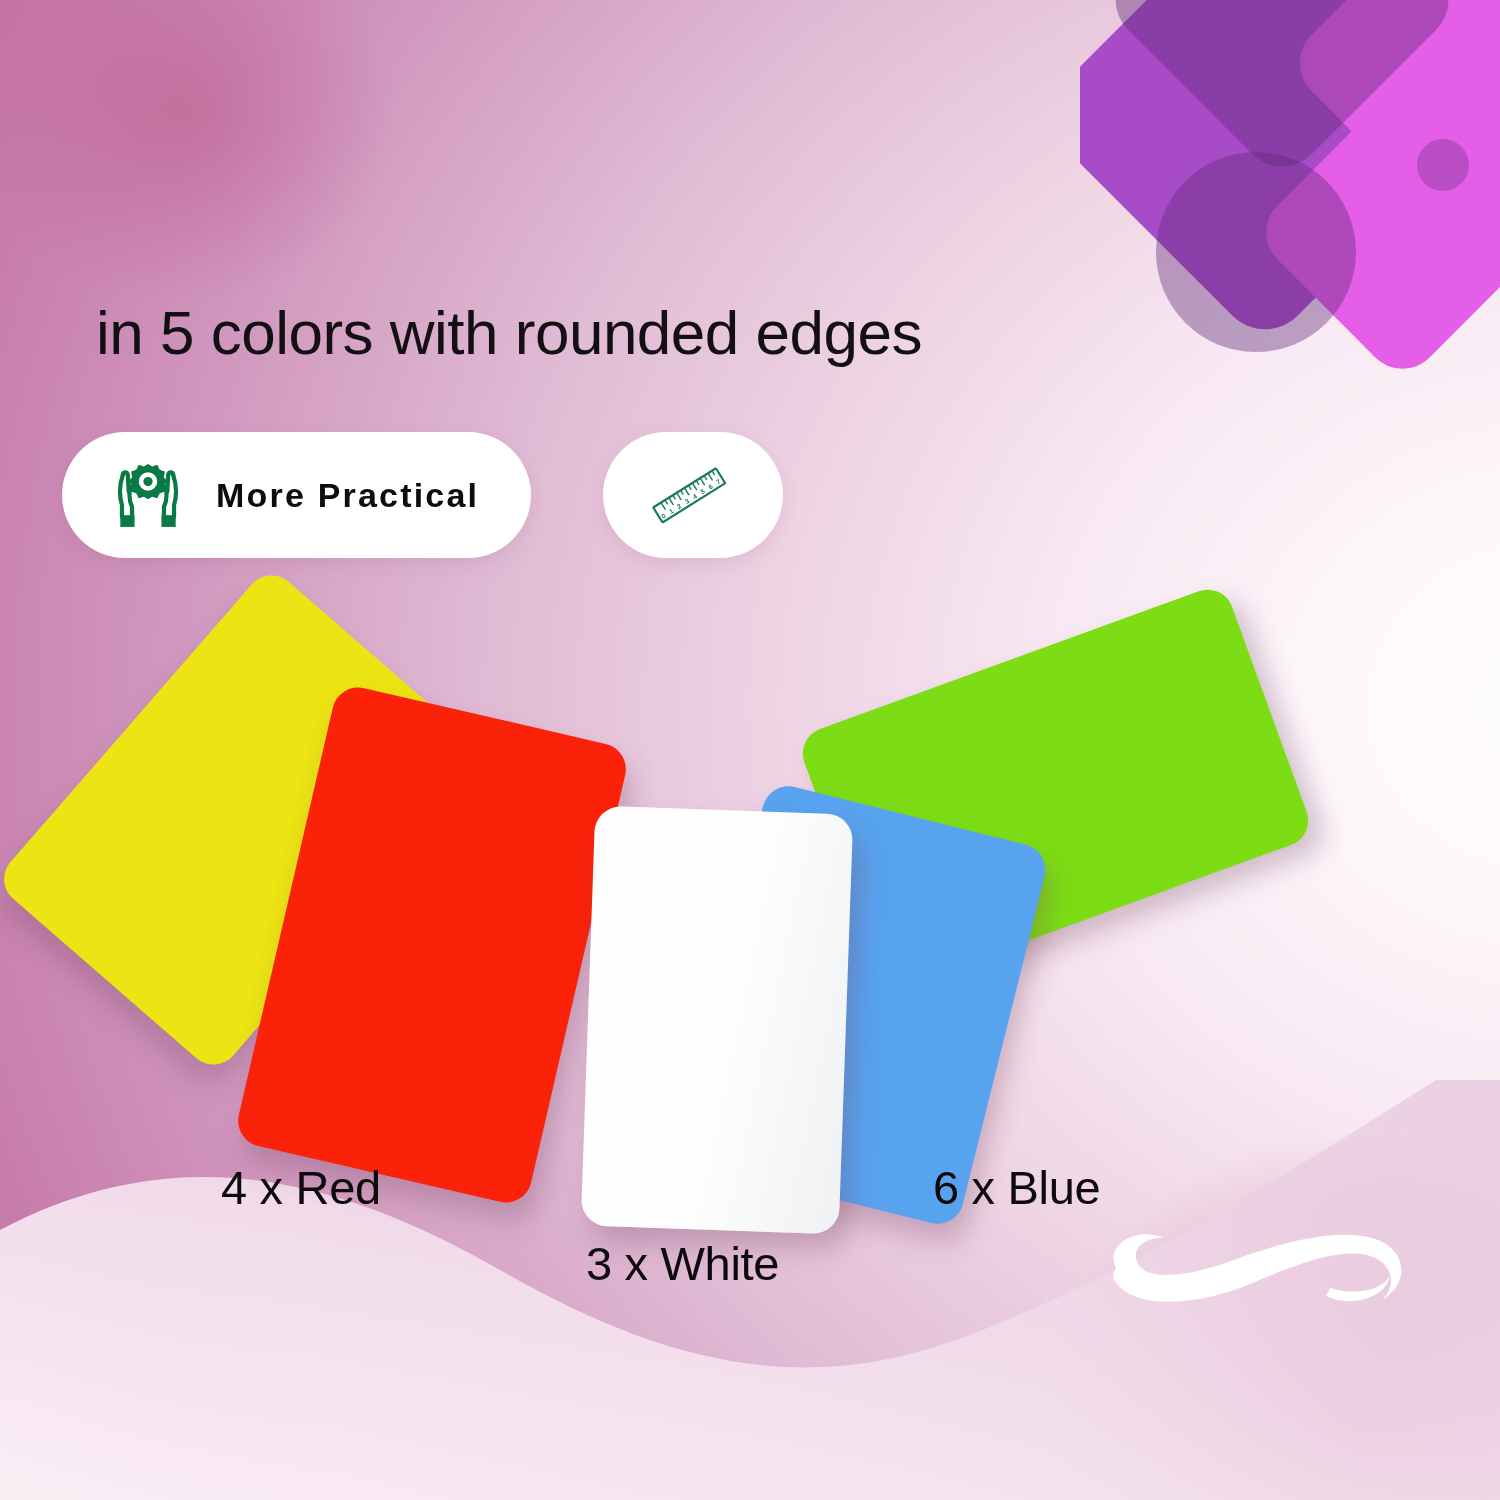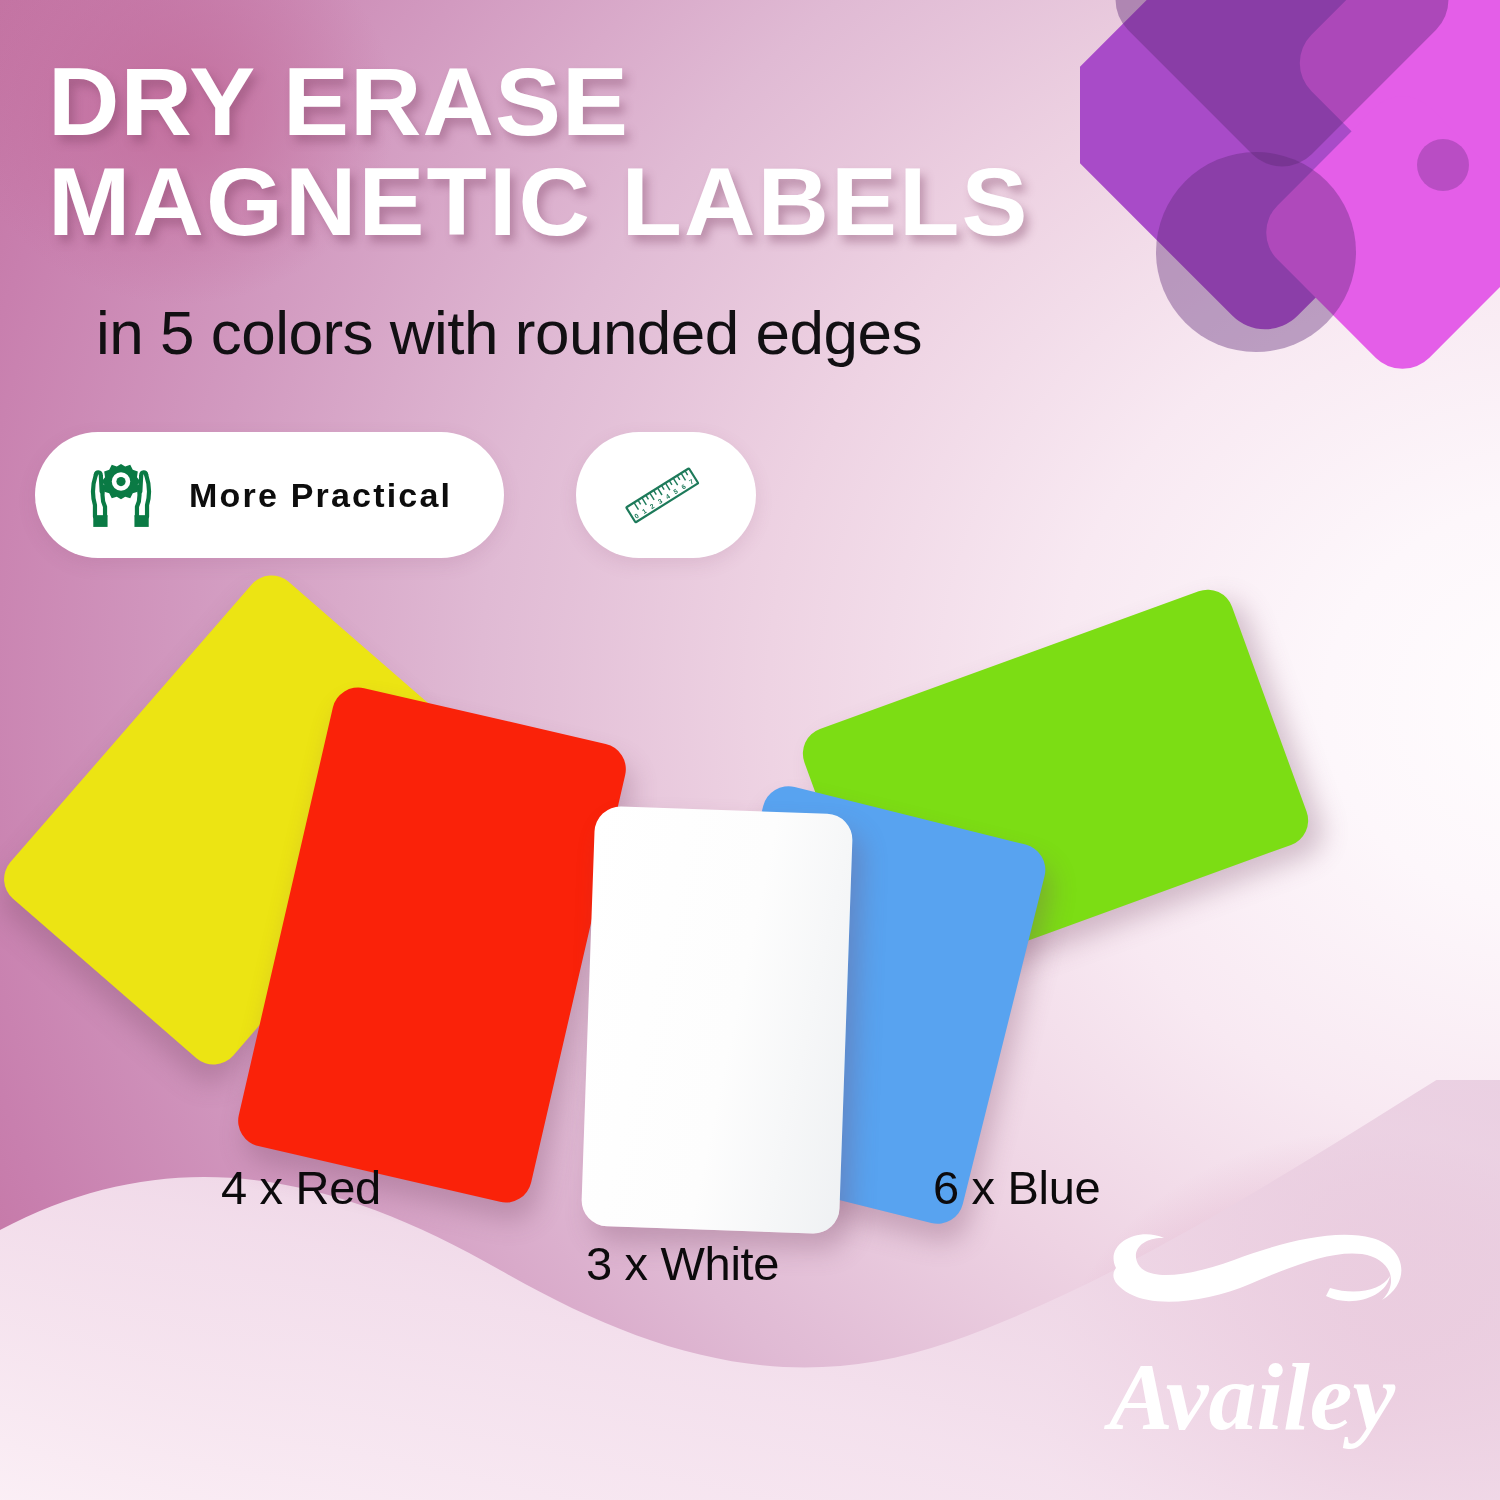--- a/index.html
+++ b/index.html
@@ -89,21 +89,21 @@
     font-weight: 400;
     letter-spacing: -0.5px;
     color: #121013;
     white-space: nowrap;
     margin-left: 48px;
   }
 
   
   .pills {
     position: absolute;
-    left: 35px;
+    left: 62px;
     top: 432px;
     display: flex;
     gap: 72px;
     align-items: center;
   }
   .pill {
     height: 126px;
     background: #ffffff;
     border-radius: 63px;
     display: flex;
@@ -190,24 +190,20 @@
 
     <div class="deco-sq" style="left:215px; top:125px; width:215px; height:215px; background:#e45ee8; transform:rotate(45deg); border-radius:38px;"></div>
 
     <div class="deco-sq" style="left:72px; top:-130px; width:260px; height:260px; background:rgba(96,42,120,.42); transform:rotate(45deg); border-radius:42px;"></div>
 
     <div style="position:absolute; left:76px; top:152px; width:200px; height:200px; border-radius:50%; background:rgba(96,42,120,.40);"></div>
 
     <div style="position:absolute; left:337px; top:139px; width:52px; height:52px; border-radius:50%; background:rgba(96,42,120,.32);"></div>
   </div>
 
-  <div class="headline">
-    <div class="headline-line l1">DRY  ERASE</div>
-    <div class="headline-line l2">MAGNETIC  LABELS</div>
-  </div>
 
   <div class="subhead">in 5 colors with rounded edges</div>
 
   <div class="pills">
 
     <div class="pill">
       <svg class="pill-icon" viewBox="0 0 100 100">
         <g fill="none" stroke="#0a7a44" stroke-width="5" stroke-linecap="round" stroke-linejoin="round">
 
           <path d="M20,26 C16,38 16,52 19,62 L19,76"></path>
@@ -284,16 +280,15 @@
   <div class="clabel" style="left:586px; top:1236px;">3 x White</div>
   <div class="clabel" style="left:933px; top:1160px;">6 x Blue</div>
 
   <div class="logo">
     <svg class="logo-swoosh" viewBox="0 0 330 110">
       <path d="M22,44 C10,20 44,2 70,14 C52,13 36,24 44,40 C54,58 96,52 140,36 C186,19 240,4 278,14
                C312,23 318,58 288,76 C306,58 296,34 268,30 C238,26 198,42 156,60
                C114,78 62,84 36,70 C20,61 16,52 22,44 Z" fill="#ffffff"></path>
       <path d="M236,64 C262,72 288,66 296,52 C292,74 256,84 232,72 Z" fill="#ffffff"></path>
     </svg>
-    <div class="logo-text">Availey</div>
   </div>
 
 </div>
 
 </body></html>

